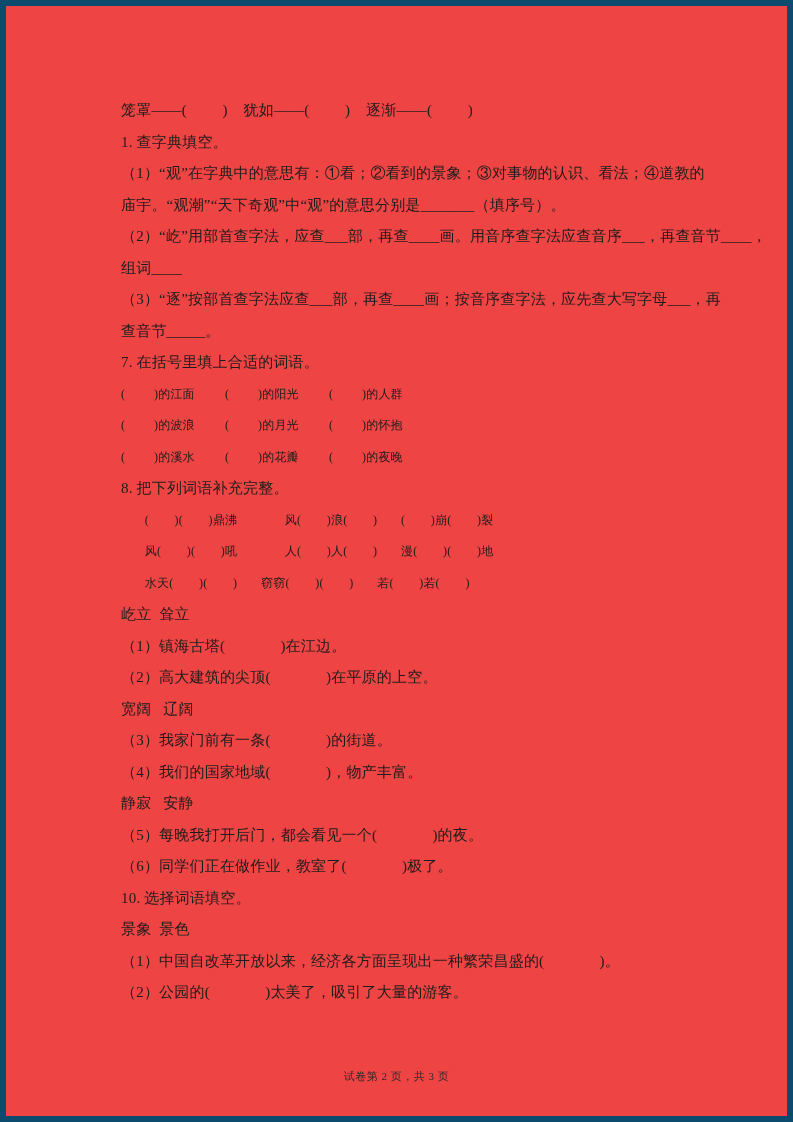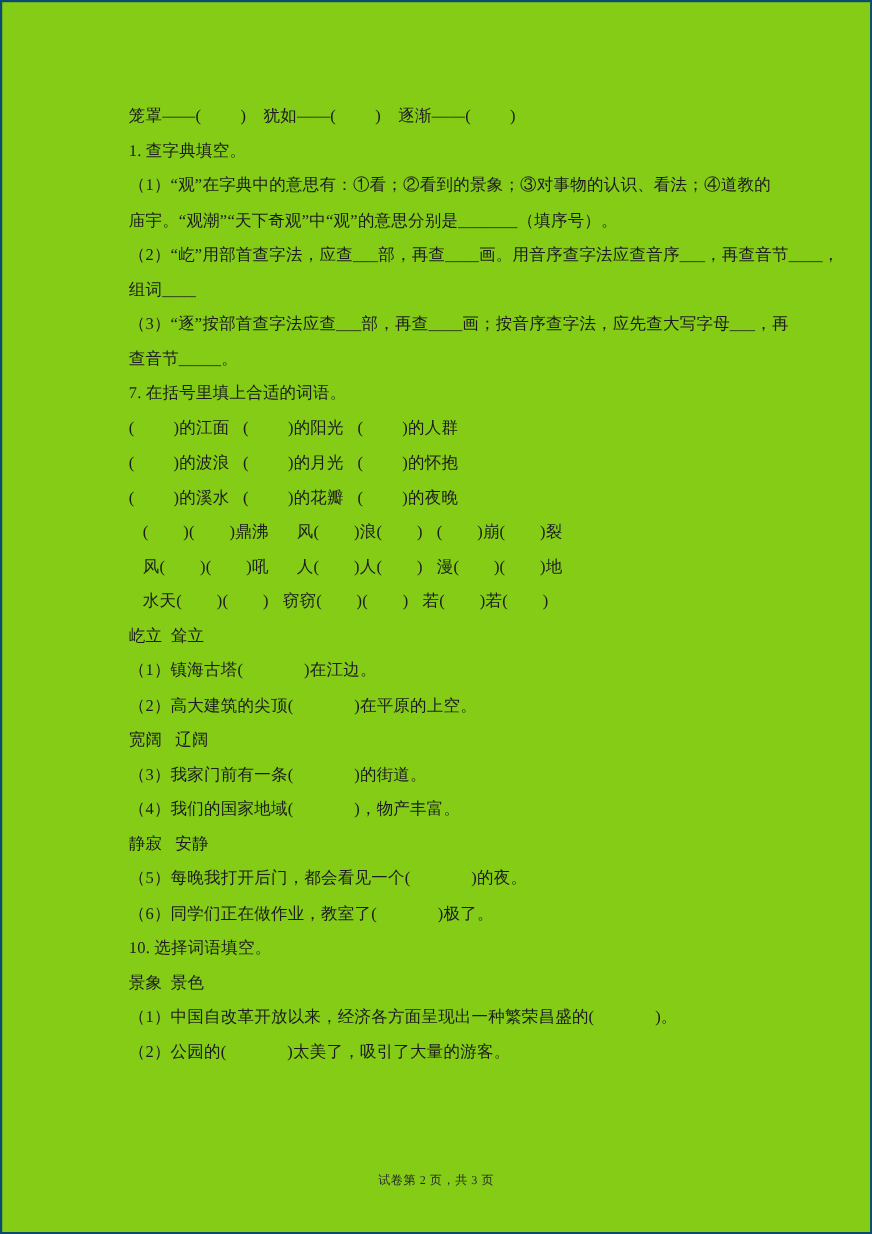--- a/index.html
+++ b/index.html
@@ -4,43 +4,43 @@
 <style>
   html, body {
     margin: 0;
     padding: 0;
     background: #ffffff;
   }
   .page {
     position: relative;
     width: 793px;
     height: 1122px;
-    background: #84cc16;
+    background: #ef4444;
     box-sizing: border-box;
-    border: 2px solid #0c4a6e;
+    border: 6px solid #0c4a6e;
     font-family: "Liberation Serif", "DejaVu Serif", serif;
     color: #1c1c1c;
     overflow: hidden;
   }
   .content {
     position: absolute;
     left: 115px;
     top: 89px;
     width: 600px;
   }
   .line {
     margin: 0;
     font-size: 15px;
     line-height: 31.5px;
     white-space: pre;
     letter-spacing: 0.2px;
   }
   .row {
     display: flex;
-    font-size: 15px;
+    font-size: 12px;
     line-height: 31.5px;
     white-space: pre;
     letter-spacing: 0.2px;
   }
   .c7 { width: 104px; }
   .c8 { width: 140px; text-align: center; }
   .cell { display: inline-block; }
   .footer {
     position: absolute;
     left: 0;
@@ -78,20 +78,21 @@
       <span class="cell c7">(         )的波浪</span>
       <span class="cell c7">(         )的月光</span>
       <span class="cell">(         )的怀抱</span>
     </div>
     <div class="row">
       <span class="cell c7">(         )的溪水</span>
       <span class="cell c7">(         )的花瓣</span>
       <span class="cell">(         )的夜晚</span>
     </div>
 
+    <p class="line">8. 把下列词语补充完整。</p>
     <div class="row">
       <span class="cell c8">(        )(        )鼎沸</span>
       <span class="cell c8">风(        )浪(        )</span>
       <span class="cell">(        )崩(        )裂</span>
     </div>
     <div class="row">
       <span class="cell c8">风(        )(        )吼</span>
       <span class="cell c8">人(        )人(        )</span>
       <span class="cell">漫(        )(        )地</span>
     </div>

